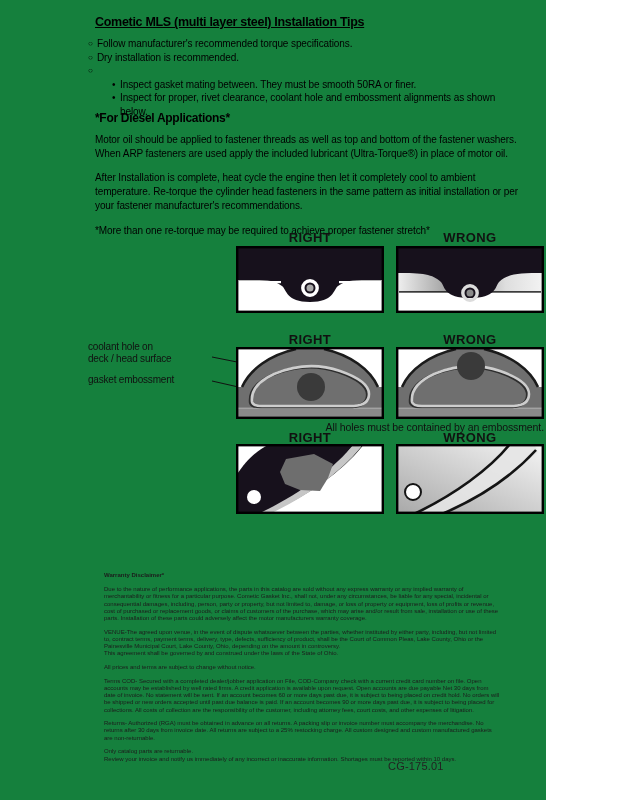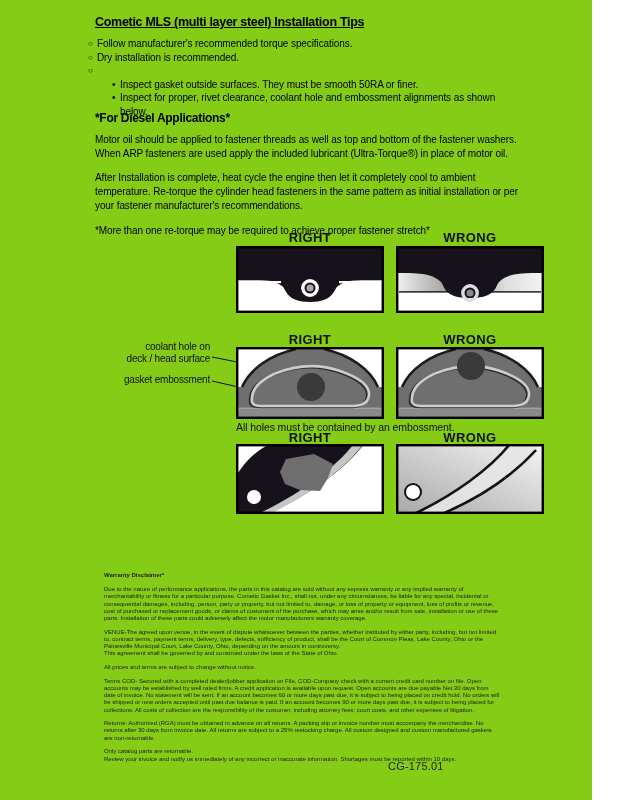--- a/index.html
+++ b/index.html
@@ -1,17 +1,17 @@
 <!DOCTYPE html>
 <html><head>
 <meta charset="utf-8">
 <style>
   *{margin:0;padding:0;box-sizing:border-box}
   html,body{background:#ffffff}
-  .page{position:relative;width:592px;height:800px;background:#84cc16;overflow:hidden;
+  .page{position:relative;width:546px;height:800px;background:#15803d;overflow:hidden;
         font-family:"Liberation Sans", sans-serif;color:#111}
 
   
   .header{position:absolute;left:88px;top:15px;width:436px}
   .title{font-size:12.5px;font-weight:bold;text-decoration:underline;
          letter-spacing:-0.3px;margin-left:7px;margin-bottom:8px;color:#000}
   .tip{display:flex;font-size:10px;line-height:13.6px;letter-spacing:-0.1px;color:#000}
   .tip .m1{width:9px;font-size:8px;line-height:13.6px}
   .tip.sub{margin-left:24px}
   .tip.sub .m1{width:8px;font-size:10px}
@@ -22,22 +22,22 @@
   .diesel h2{font-size:12px;font-weight:bold;letter-spacing:-0.3px;margin-bottom:7px}
   .diesel p{margin-bottom:11px}
 
   
   .diagrams{position:absolute;left:0;top:228px;width:618px;height:322px}
   .dlabel{position:absolute;width:148px;text-align:center;font-size:13px;
           font-weight:bold;letter-spacing:0.4px;color:#111}
   .panel{position:absolute;width:148px}
   .panel svg{display:block;width:100%;height:100%}
   .caption{position:absolute;font-size:10.5px;letter-spacing:-0.1px;line-height:12.5px;color:#111}
-  .caption.center{text-align:left}
-  .ann{position:absolute;text-align:right;font-size:10px;line-height:12px;
+  .caption.center{text-align:right}
+  .ann{position:absolute;text-align:left;font-size:10px;line-height:12px;
        letter-spacing:-0.2px;color:#111}
   .leaders{position:absolute;left:0;top:0;width:618px;height:322px;pointer-events:none}
 
   
   .fineprint{position:absolute;left:104px;top:572px;width:396px;font-size:6px;
              line-height:7.2px;color:#1c1c1c}
   .fineprint .fp-h{font-weight:bold;margin-bottom:7px}
   .fineprint p{margin-bottom:6.5px}
   .fineprint p.tight{margin-bottom:0}
 
@@ -56,21 +56,21 @@
     </div>
     <div class="tip">
       <span class="m1">○</span>
       <span>Dry installation is recommended.</span>
     </div>
     <div class="tip">
       <span class="m1">○</span>
     </div>
     <div class="tip sub">
       <span class="m1">•</span>
-      <span>Inspect gasket outside surfaces.  They must be smooth 50RA or finer.</span>
+      <span>Inspect gasket mating between.  They must be smooth 50RA or finer.</span>
     </div>
     <div class="tip sub">
       <span class="m1">•</span>
       <span>Inspect for proper, rivet clearance, coolant hole and embossment alignments as shown below.</span>
     </div>
   </div>
 
   <div class="diesel">
     <h2>*For Diesel Applications*</h2>
     <p>Motor oil should be applied to fastener threads as well as top and bottom of the fastener washers. When ARP fasteners are used apply the included lubricant (Ultra-Torque®) in place of motor oil.</p>

